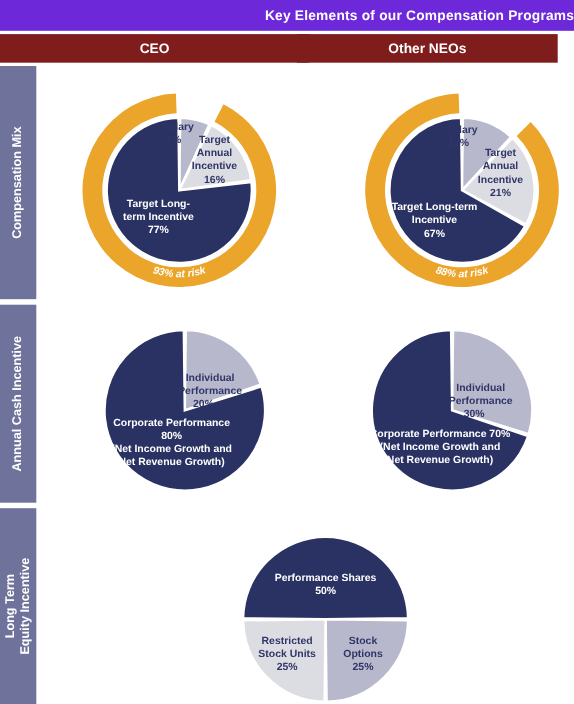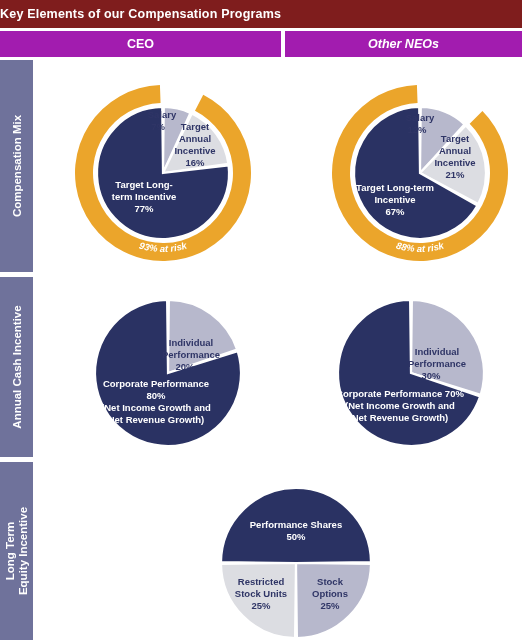--- a/index.html
+++ b/index.html
@@ -8,36 +8,36 @@
     background:#ffffff;
     font-family:"Liberation Sans", sans-serif;
     overflow:hidden;
     position:relative;
   }
   .page{position:relative;width:522px;height:640px;}
 
   
   .title-bar{
     position:absolute;left:0;top:0;width:522px;height:28px;
-    background:#7f1d1d;
-    display:flex;align-items:center;justify-content:flex-start;
+    background:#6d28d9;
+    display:flex;align-items:center;justify-content:flex-end;
   }
   .title-bar .t{
     color:#ffffff;font-size:12.5px;font-weight:bold;letter-spacing:.2px;
   }
 
   
   .colhead{
     position:absolute;top:31px;height:26px;
-    background:#a21caf;
+    background:#7f1d1d;
     display:flex;align-items:center;justify-content:center;
   }
   .colhead .t{color:#ffffff;font-size:12.5px;font-weight:bold;}
   #col-ceo{left:0;width:281px;}
-  #col-neo{left:285px;width:237px;font-style:italic;}
+  #col-neo{left:270px;width:237px;}
 
   
   .rowlabel{
     position:absolute;left:0;width:33px;
     background:#6f729b;
   }
   .rowlabel .inner{
     position:absolute;left:50%;top:50%;
     transform:translate(-50%,-50%) rotate(-90deg);
     white-space:nowrap;

